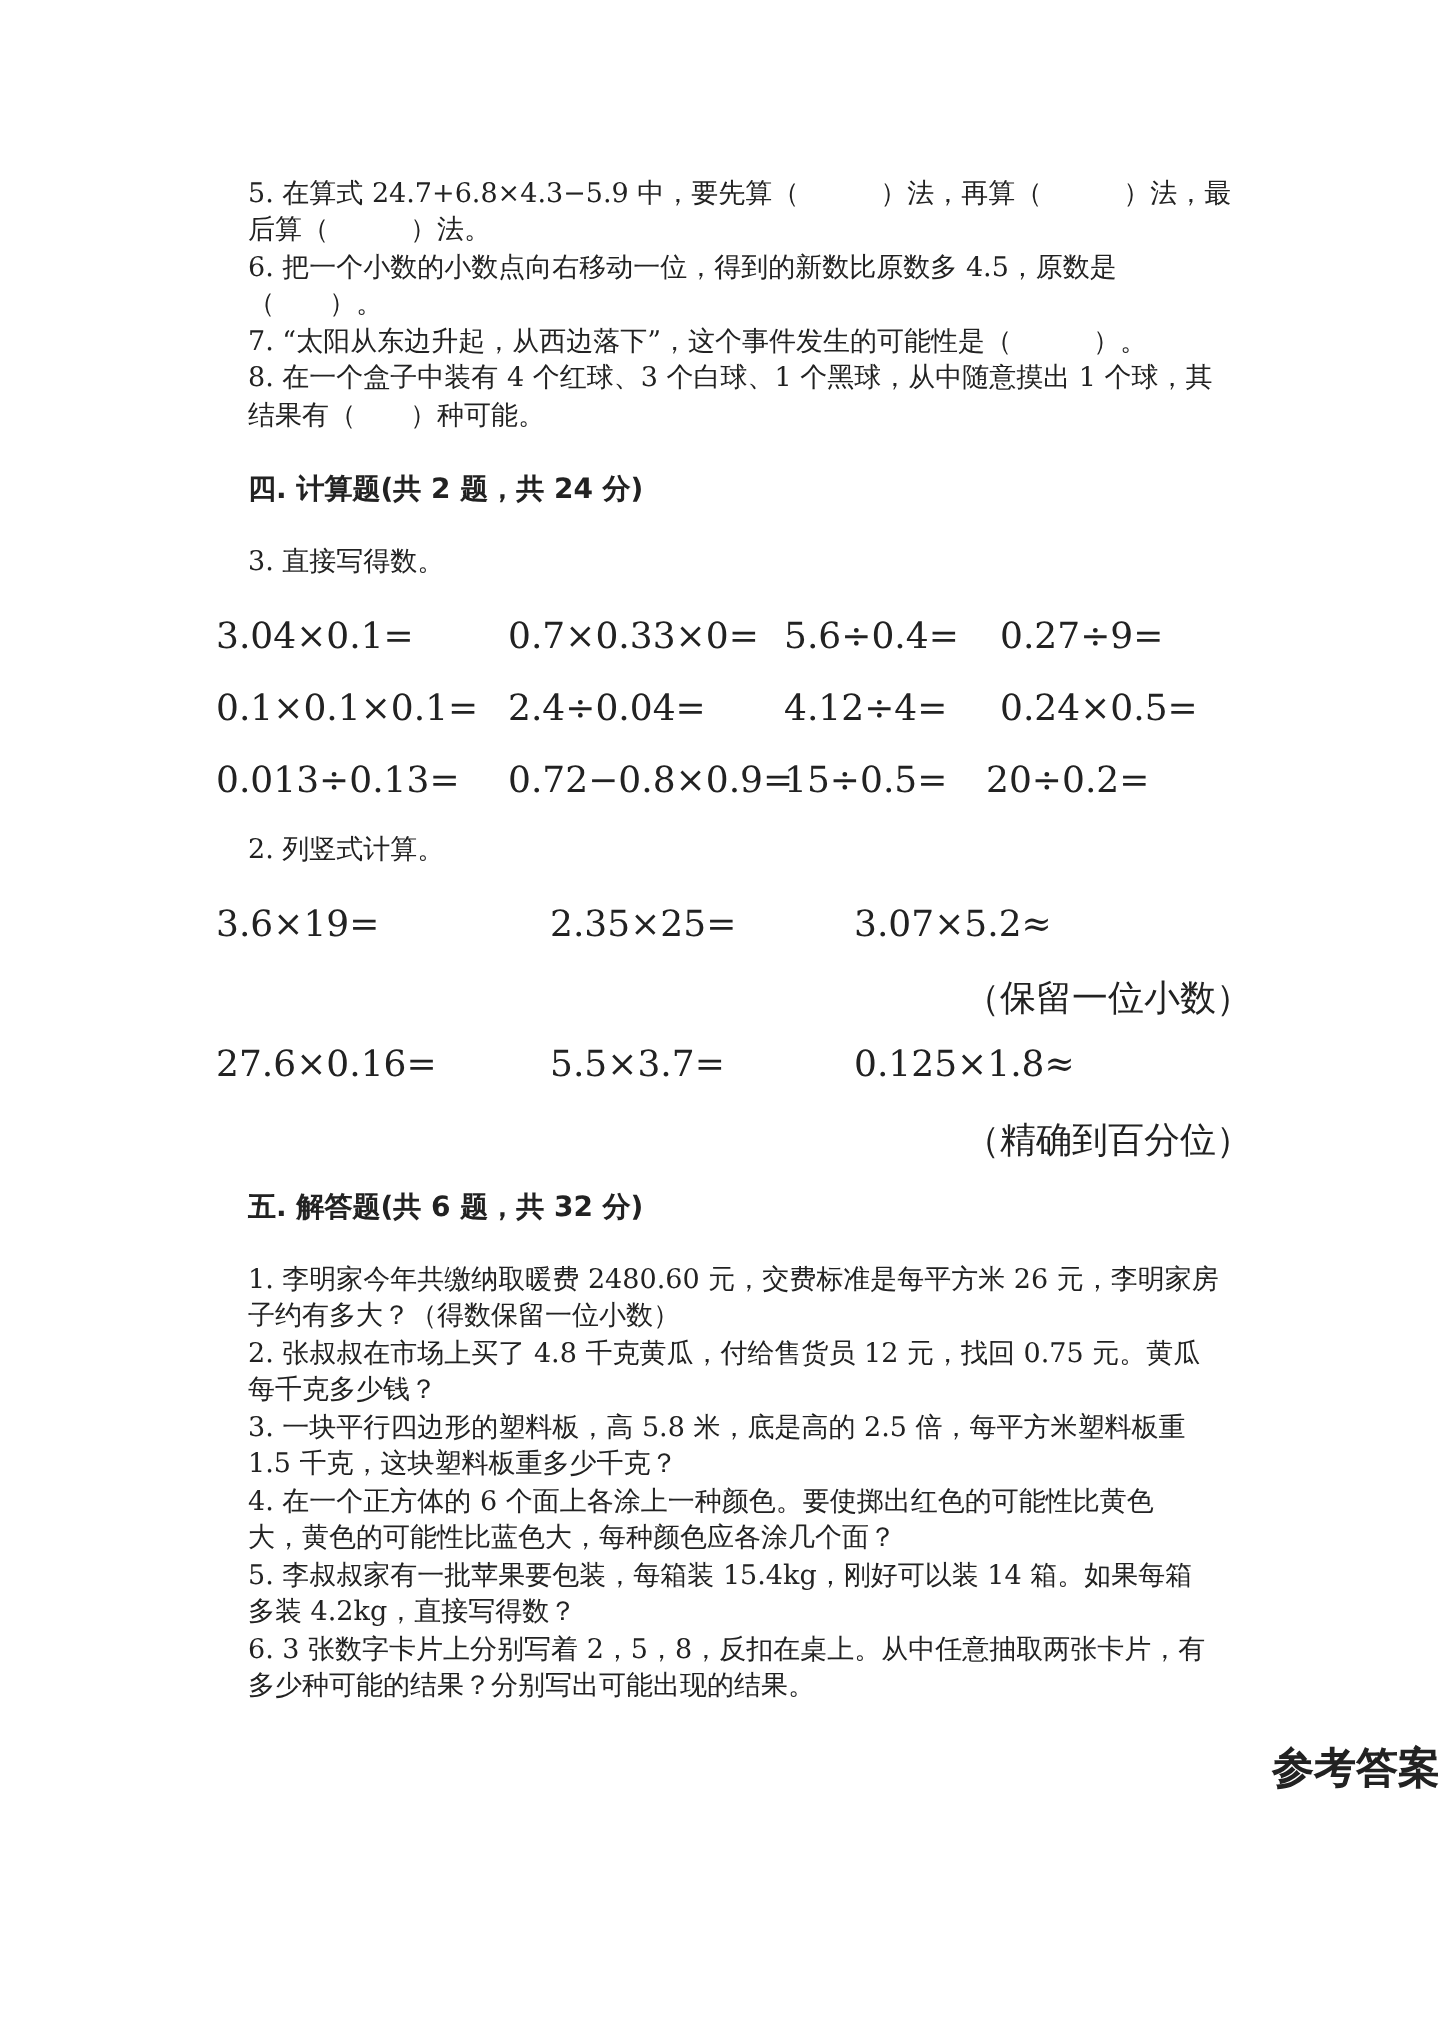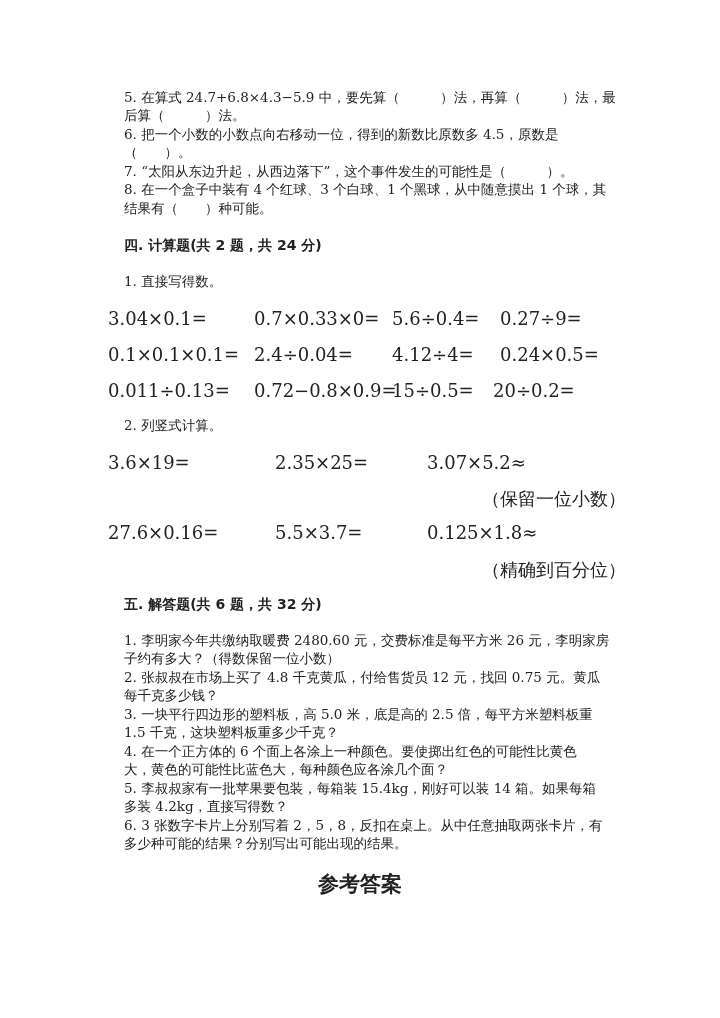--- a/index.html
+++ b/index.html
@@ -1,48 +1,48 @@
 <!DOCTYPE html>
 <html><head>
 <meta charset="utf-8">
 <style>
   html, body { margin: 0; padding: 0; background: #ffffff; }
   body { width: 720px; height: 1018px; position: relative; overflow: hidden;
          font-family: "DejaVu Serif", "Liberation Serif", serif; color: #222; }
   .line { position: absolute; left: 124px; font-size: 13.5px; line-height: 18px; white-space: nowrap; }
   .h { font-family: "DejaVu Sans", "Liberation Sans", sans-serif; font-weight: bold; font-size: 14px; text-align: center; }
   .cell { position: absolute; font-size: 18px; white-space: nowrap; }
-  .title { position: absolute; left: 0; width: 720px; text-align: center; top: 870px;
+  .title { position: absolute; left: 0; width: 720px; text-align: right; top: 870px;
            font-family: "DejaVu Sans", "Liberation Sans", sans-serif; font-weight: bold; font-size: 21px; }
 </style>
 </head>
 <body>
 
 <div class="line" style="top:88px">5. 在算式 24.7+6.8×4.3−5.9 中，要先算（　　　）法，再算（　　　）法，最</div>
 <div class="line" style="top:106px">后算（　　　）法。</div>
 <div class="line" style="top:125px">6. 把一个小数的小数点向右移动一位，得到的新数比原数多 4.5，原数是</div>
 <div class="line" style="top:143px">（　　）。</div>
 <div class="line" style="top:162px">7. “太阳从东边升起，从西边落下”，这个事件发生的可能性是（　　　）。</div>
 <div class="line" style="top:180px">8. 在一个盒子中装有 4 个红球、3 个白球、1 个黑球，从中随意摸出 1 个球，其</div>
 <div class="line" style="top:199px">结果有（　　）种可能。</div>
 
 <div class="line h" style="top:236px">四. 计算题(共 2 题，共 24 分)</div>
-<div class="line" style="top:272px">1. 直接写得数。</div>
+<div class="line" style="top:272px">3. 直接写得数。</div>
 
 <div class="cell" style="left:108px;top:308px">3.04×0.1=</div>
 <div class="cell" style="left:254px;top:308px">0.7×0.33×0=</div>
 <div class="cell" style="left:392px;top:308px">5.6÷0.4=</div>
 <div class="cell" style="left:500px;top:308px">0.27÷9=</div>
 
 <div class="cell" style="left:108px;top:344px">0.1×0.1×0.1=</div>
 <div class="cell" style="left:254px;top:344px">2.4÷0.04=</div>
 <div class="cell" style="left:392px;top:344px">4.12÷4=</div>
 <div class="cell" style="left:500px;top:344px">0.24×0.5=</div>
 
-<div class="cell" style="left:108px;top:380px">0.011÷0.13=</div>
+<div class="cell" style="left:108px;top:380px">0.013÷0.13=</div>
 <div class="cell" style="left:254px;top:380px">0.72−0.8×0.9=</div>
 <div class="cell" style="left:392px;top:380px">15÷0.5=</div>
 <div class="cell" style="left:493px;top:380px">20÷0.2=</div>
 
 <div class="line" style="top:416px">2. 列竖式计算。</div>
 
 <div class="cell" style="left:108px;top:452px">3.6×19=</div>
 <div class="cell" style="left:275px;top:452px">2.35×25=</div>
 <div class="cell" style="left:427px;top:452px">3.07×5.2≈</div>
 <div class="cell" style="left:482px;top:487px">（保留一位小数）</div>
@@ -50,21 +50,21 @@
 <div class="cell" style="left:108px;top:522px">27.6×0.16=</div>
 <div class="cell" style="left:275px;top:522px">5.5×3.7=</div>
 <div class="cell" style="left:427px;top:522px">0.125×1.8≈</div>
 <div class="cell" style="left:482px;top:558px">（精确到百分位）</div>
 
 <div class="line h" style="top:595px">五. 解答题(共 6 题，共 32 分)</div>
 <div class="line" style="top:631px">1. 李明家今年共缴纳取暖费 2480.60 元，交费标准是每平方米 26 元，李明家房</div>
 <div class="line" style="top:649px">子约有多大？（得数保留一位小数）</div>
 <div class="line" style="top:668px">2. 张叔叔在市场上买了 4.8 千克黄瓜，付给售货员 12 元，找回 0.75 元。黄瓜</div>
 <div class="line" style="top:686px">每千克多少钱？</div>
-<div class="line" style="top:705px">3. 一块平行四边形的塑料板，高 5.0 米，底是高的 2.5 倍，每平方米塑料板重</div>
+<div class="line" style="top:705px">3. 一块平行四边形的塑料板，高 5.8 米，底是高的 2.5 倍，每平方米塑料板重</div>
 <div class="line" style="top:723px">1.5 千克，这块塑料板重多少千克？</div>
 <div class="line" style="top:742px">4. 在一个正方体的 6 个面上各涂上一种颜色。要使掷出红色的可能性比黄色</div>
 <div class="line" style="top:760px">大，黄色的可能性比蓝色大，每种颜色应各涂几个面？</div>
 <div class="line" style="top:779px">5. 李叔叔家有一批苹果要包装，每箱装 15.4kg，刚好可以装 14 箱。如果每箱</div>
 <div class="line" style="top:797px">多装 4.2kg，直接写得数？</div>
 <div class="line" style="top:816px">6. 3 张数字卡片上分别写着 2，5，8，反扣在桌上。从中任意抽取两张卡片，有</div>
 <div class="line" style="top:834px">多少种可能的结果？分别写出可能出现的结果。</div>
 
 <div class="title">参考答案</div>
 

